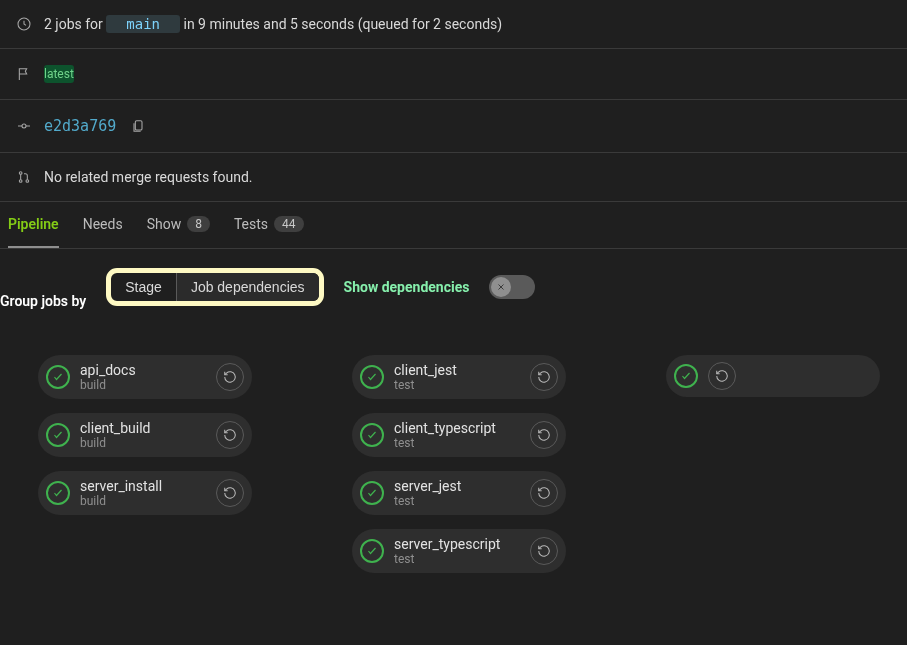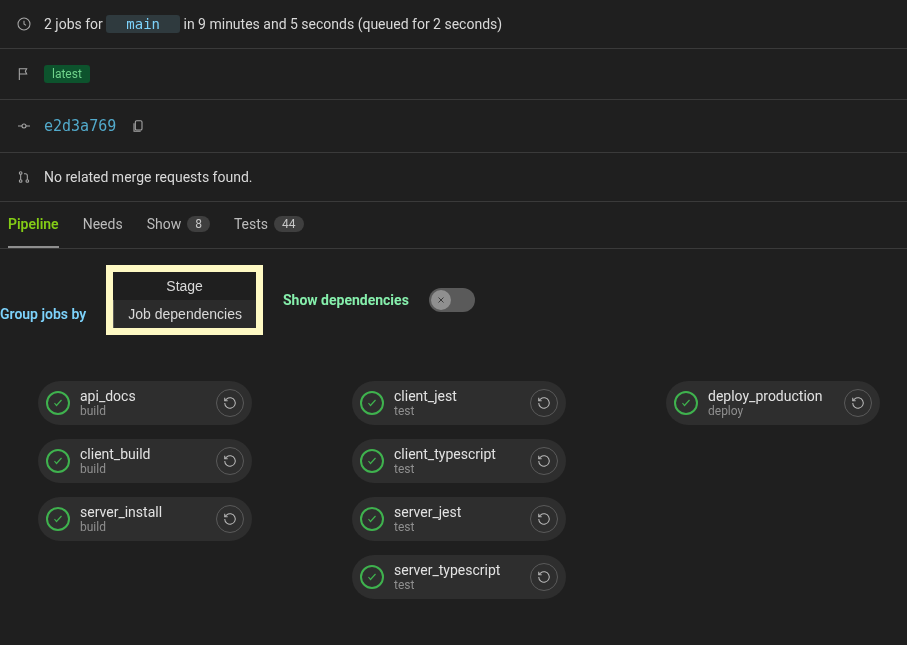--- a/index.html
+++ b/index.html
@@ -30,21 +30,21 @@
     .branch-name {
       font-family: ui-monospace, SFMono-Regular, Menlo, monospace;
       color: #7dd3fc;
       background: #2f3a3e;
       padding: 1px 20px;
       border-radius: 3px;
     }
     .latest-badge {
       background: #0d532d;
       color: #6fd28a;
-      padding: 2px 8px;
+      padding: 2px 0;
       border-radius: 3px;
       font-size: 12px;
     }
     .commit-hash {
       color: #52aacb;
       font-family: ui-monospace, SFMono-Regular, Menlo, monospace;
       font-size: 15px;
       cursor: pointer;
       text-align: center;
     }
@@ -89,27 +89,26 @@
       font-size: 12px;
     }
 
     
     .controls-row {
       display: flex;
       align-items: center;
       gap: 20px;
       padding: 16px 0 16px 0;
     }
-    .group-label { font-weight: 600; color: #7dd3fc; margin-top: 28px; }
+    .group-label { font-weight: 600; color: #ffffff; margin-top: 28px; }
     .seg-group {
       display: inline-flex;
-      border: 7px solid #fef9c3;
-      border-radius: 0;
+      border: 5px solid #fef9c3;
+      border-radius: 11px;
       overflow: hidden;
-      flex-direction: column;
     }
     .seg-btn {
       background: transparent;
       border: none;
       color: #d9d9d9;
       padding: 6px 14px;
       cursor: pointer;
       font-size: 14px;
     }
     .seg-btn + .seg-btn { border-left: 1px solid #5a5a5a; }
@@ -398,24 +397,20 @@
         </div>
       </div>
     </div>
     <div class="stage-col">
       <div class="job-pill">
         <div class="status-circle">
           <svg viewBox="0 0 24 24">
             <path d="M5 12l4 5 10-11"></path>
           </svg>
         </div>
-        <div class="job-text">
-          <div class="job-name">deploy_production</div>
-          <div class="job-stage">deploy</div>
-        </div>
         <div class="retry-circle">
           <svg viewBox="0 0 24 24">
             <path d="M3 12a9 9 0 1 0 3-6.7L3 8"></path>
             <path d="M3 3v5h5"></path>
           </svg>
         </div>
       </div>
     </div>
   </div>
 

